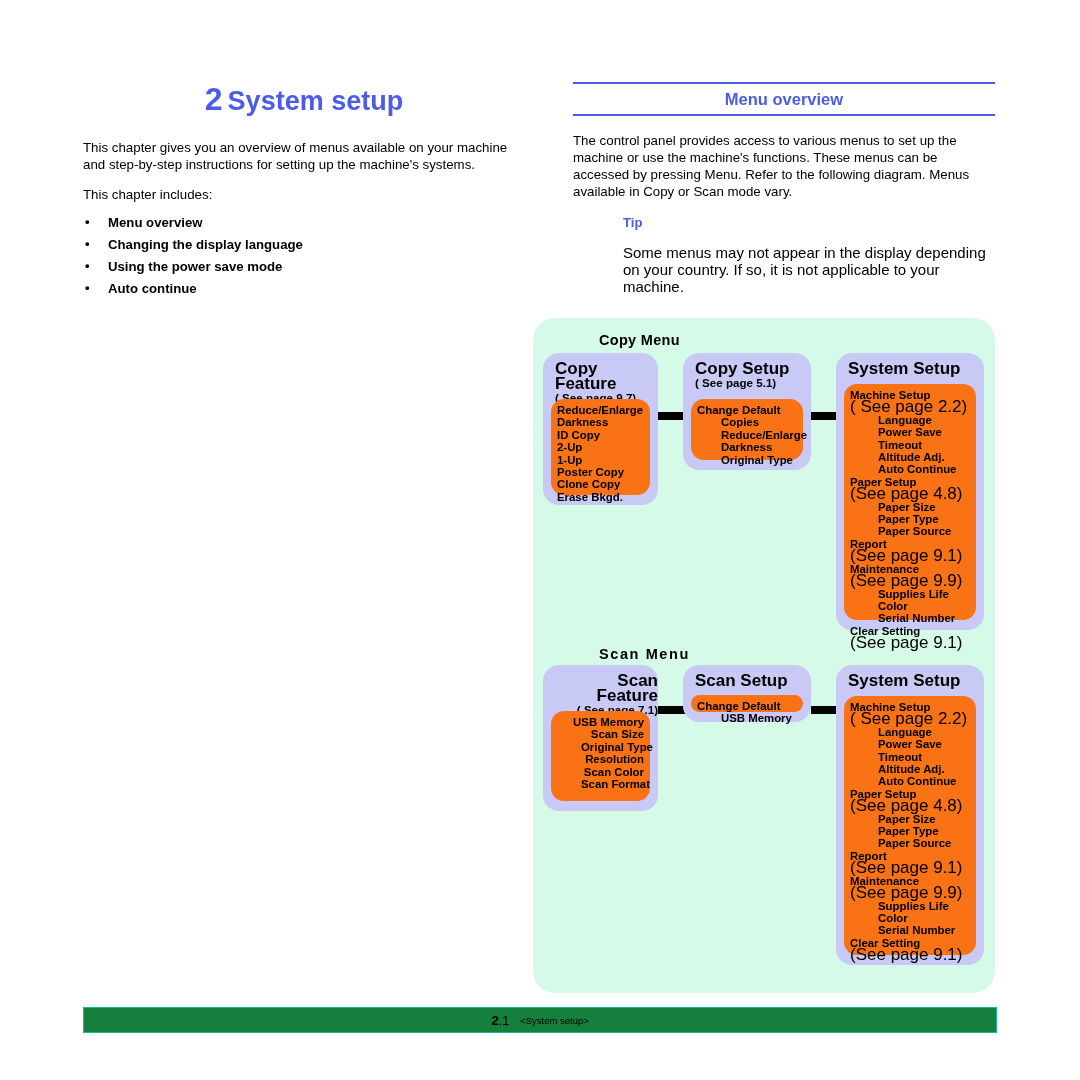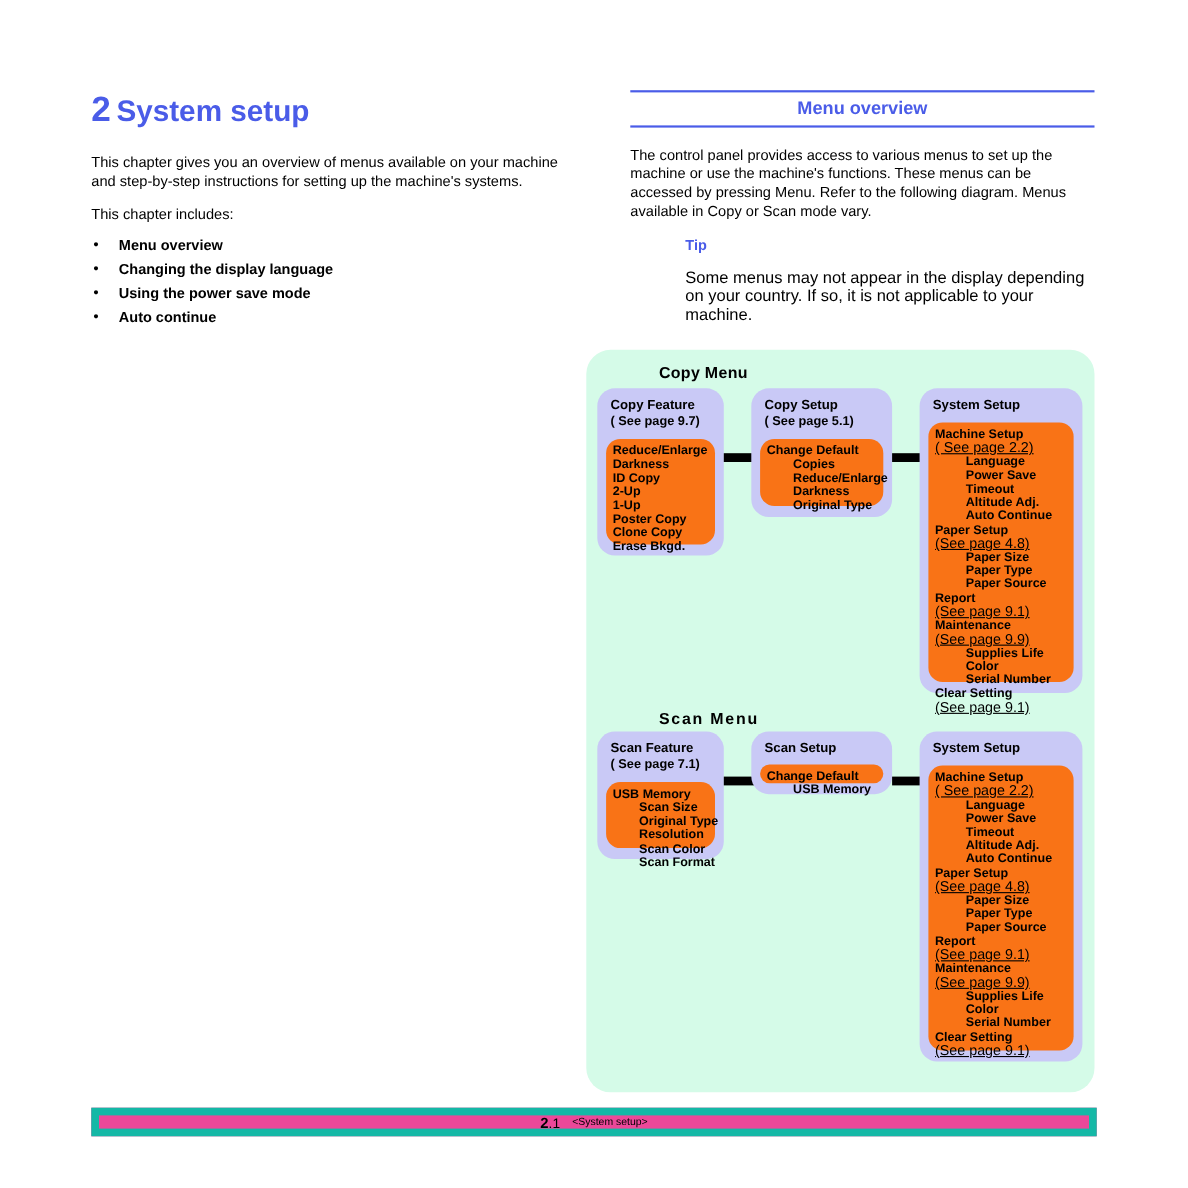--- a/index.html
+++ b/index.html
@@ -29,22 +29,23 @@
     left: 83px;
     top: 82px;
     width: 430px;
   }
   .chapter-title {
     font-size: 27px;
     font-weight: bold;
     color: #4a5ce8;
     letter-spacing: 0px;
     line-height: 1.1;
-    margin: 0 0 22px 0;
+    margin: 0 0 22px 12px;
     white-space: nowrap;
+    text-align: center;
   }
   .chapter-title .num {
     font-size: 32px;
     font-weight: bold;
     padding-right: 5px;
   }
   .body-para {
     font-size: 13.3px;
     line-height: 17px;
     color: #000;
@@ -139,21 +140,21 @@
   .label-copy { left: 22px; top: 14px; }
   .label-scan { left: 22px; top: 328px; letter-spacing: 1.6px; }
 
   .node {
     position: absolute;
     background: #c9c9f6;
     border-radius: 16px;
     box-sizing: border-box;
   }
   .node-title {
-    font-size: 12px;
+    font-size: 17px;
     font-weight: bold;
     line-height: 15px;
     padding: 8px 0 0 12px;
     color: #000;
   }
   .node-subtitle {
     font-size: 11.6px;
     font-weight: bold;
     line-height: 14px;
     padding: 0 0 0 12px;
@@ -172,40 +173,39 @@
     font-size: 11.4px;
     font-weight: bold;
     line-height: 12.4px;
     white-space: nowrap;
     color: #000;
   }
   .item.sub { padding-left: 24px; }
   .item.sub2 { padding-left: 28px; }
   .item.page-ref {
     font-weight: normal;
-    font-size: 13px;
-    text-decoration: underline;
+    font-size: 17px;
   }
 
   .connector {
     position: absolute;
     background: #000000;
     height: 8px;
   }
 
   
   .footer {
     position: absolute;
     left: 83px;
     top: 1007px;
     width: 914px;
     height: 26px;
-    border: 7px solid #14b8a6;
+    border: 1px solid #14b8a6;
     box-sizing: border-box;
-    background: #ec4899;
+    background: #15803d;
   }
   .footer-inner {
     display: flex;
     align-items: center;
     justify-content: center;
     height: 100%;
     gap: 11px;
   }
   .footer-page {
     font-size: 13.5px;
@@ -312,21 +312,21 @@
         <div class="item">Maintenance</div>
         <div class="item page-ref">(See page  9.9)</div>
         <div class="item sub2">Supplies Life</div>
         <div class="item sub2">Color</div>
         <div class="item sub2">Serial Number</div>
         <div class="item">Clear Setting</div>
         <div class="item page-ref">(See page  9.1)</div>
       </div>
     </div>
 
-    <div class="node" style="left:10px; top:347px; width:115px; height:116px;">
+    <div class="node" style="left:10px; top:347px; width:115px; height:146px;text-align:right;">
       <div class="node-title">Scan Feature</div>
       <div class="node-subtitle">( See page 7.1)</div>
       <div class="node-body" style="top:46px; bottom:10px;">
         <div class="item">USB Memory</div>
         <div class="item sub">Scan Size</div>
         <div class="item sub">Original Type</div>
         <div class="item sub">Resolution</div>
         <div class="item sub">Scan Color</div>
         <div class="item sub">Scan Format</div>
       </div>

